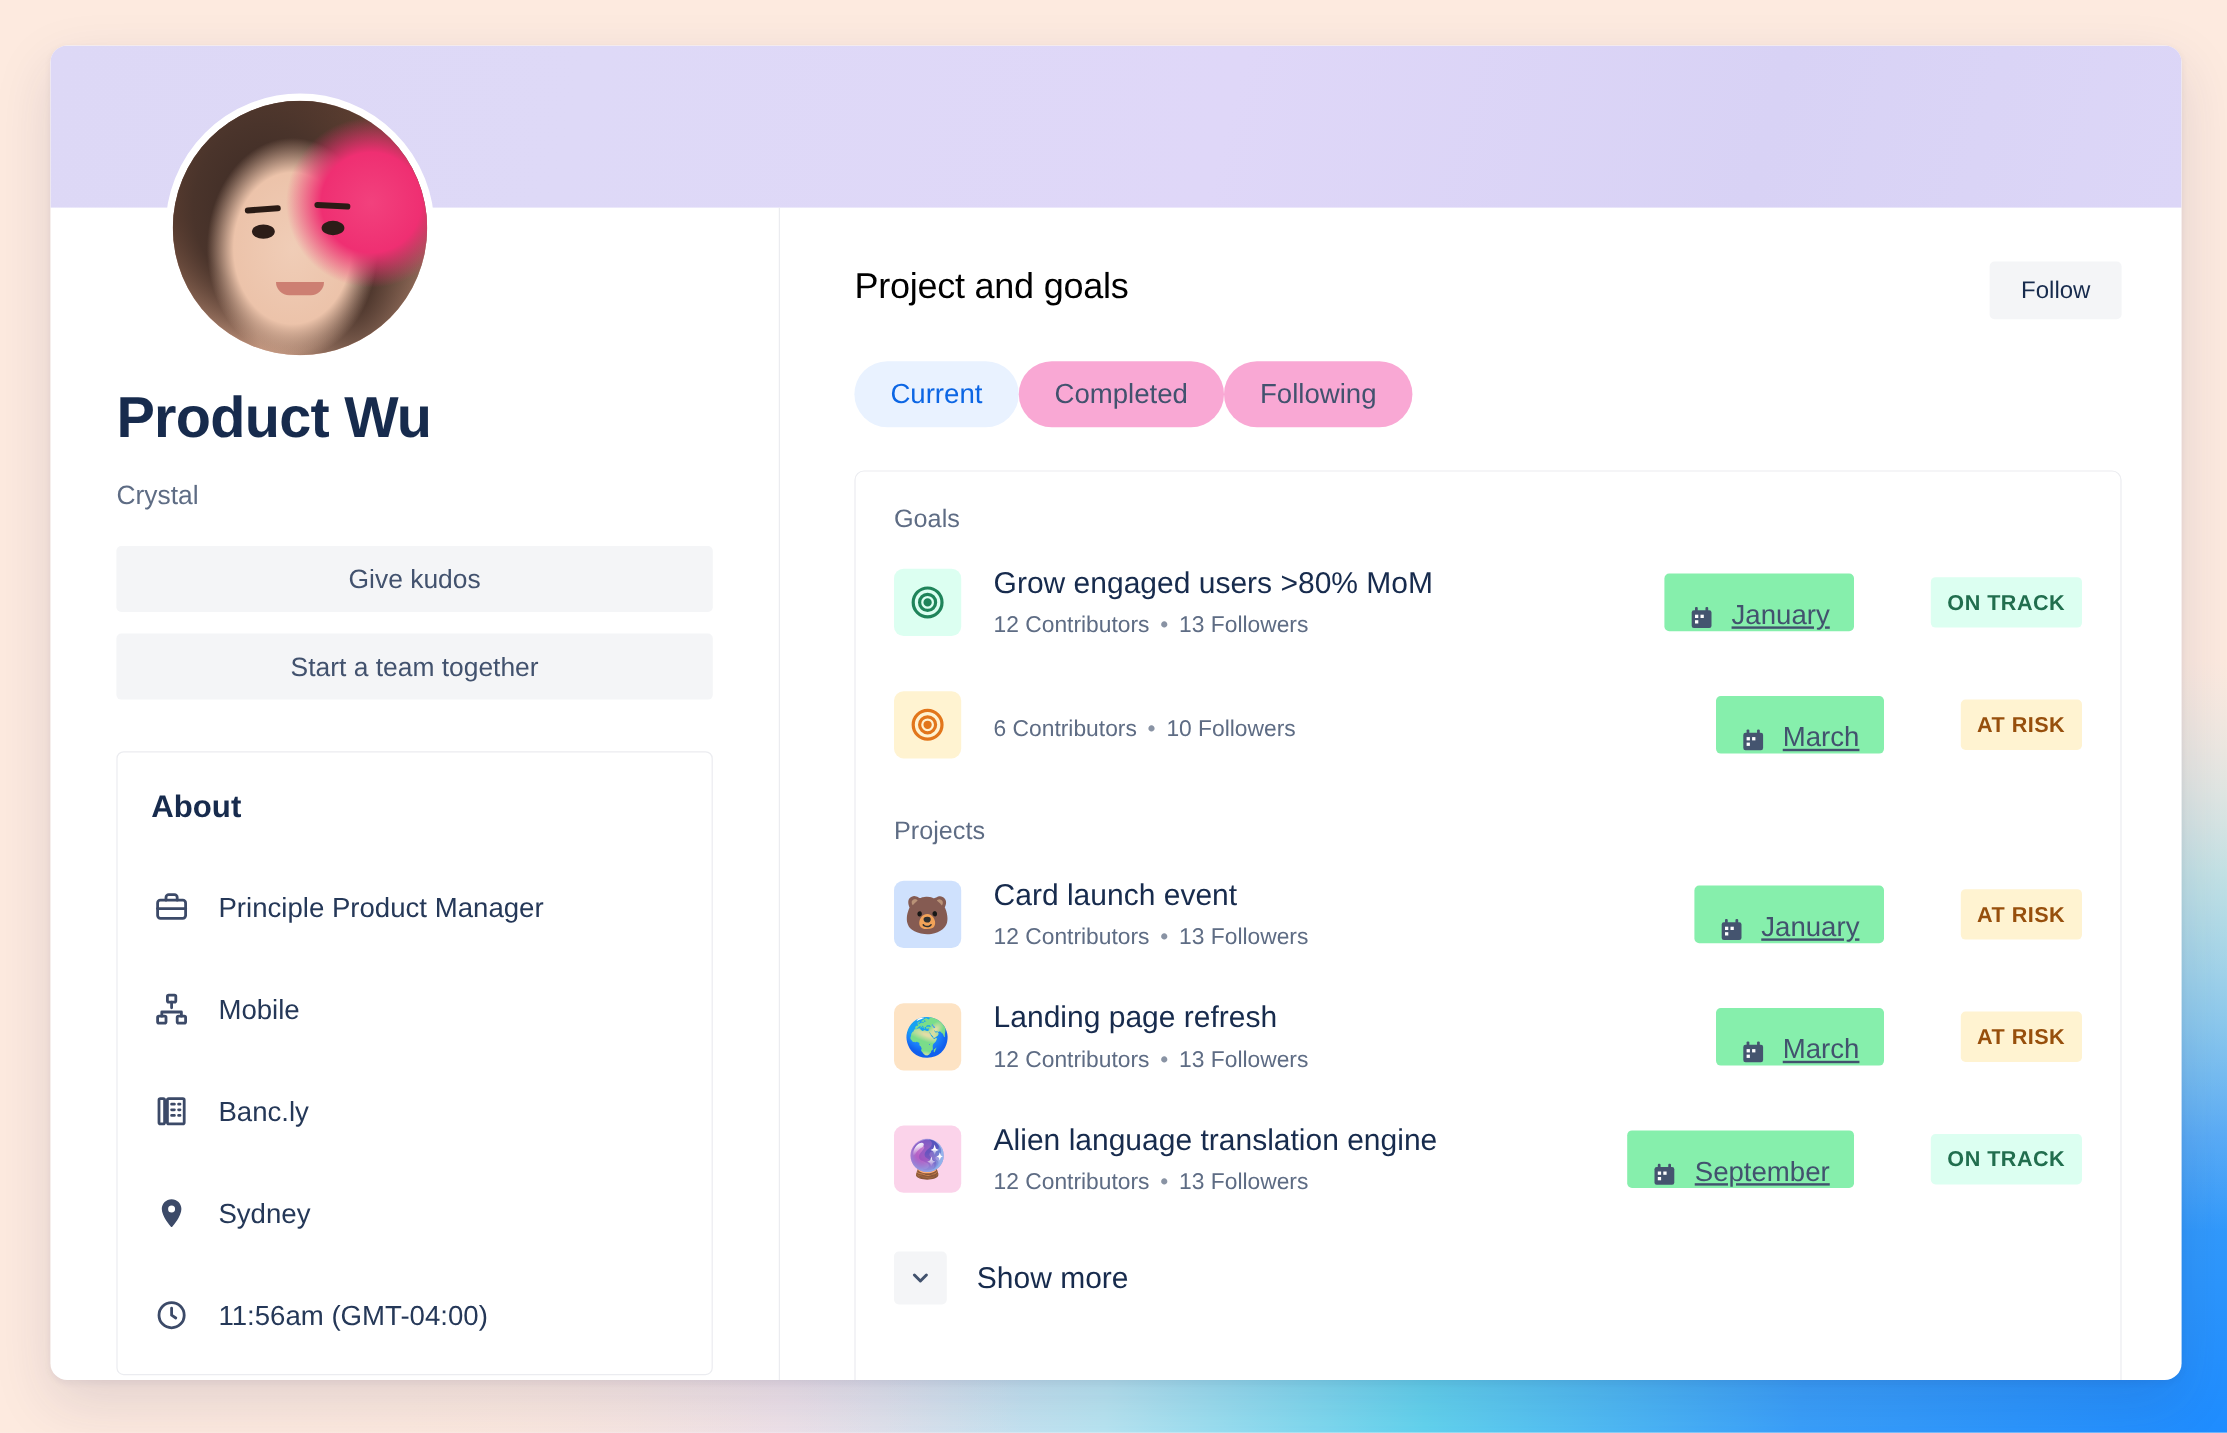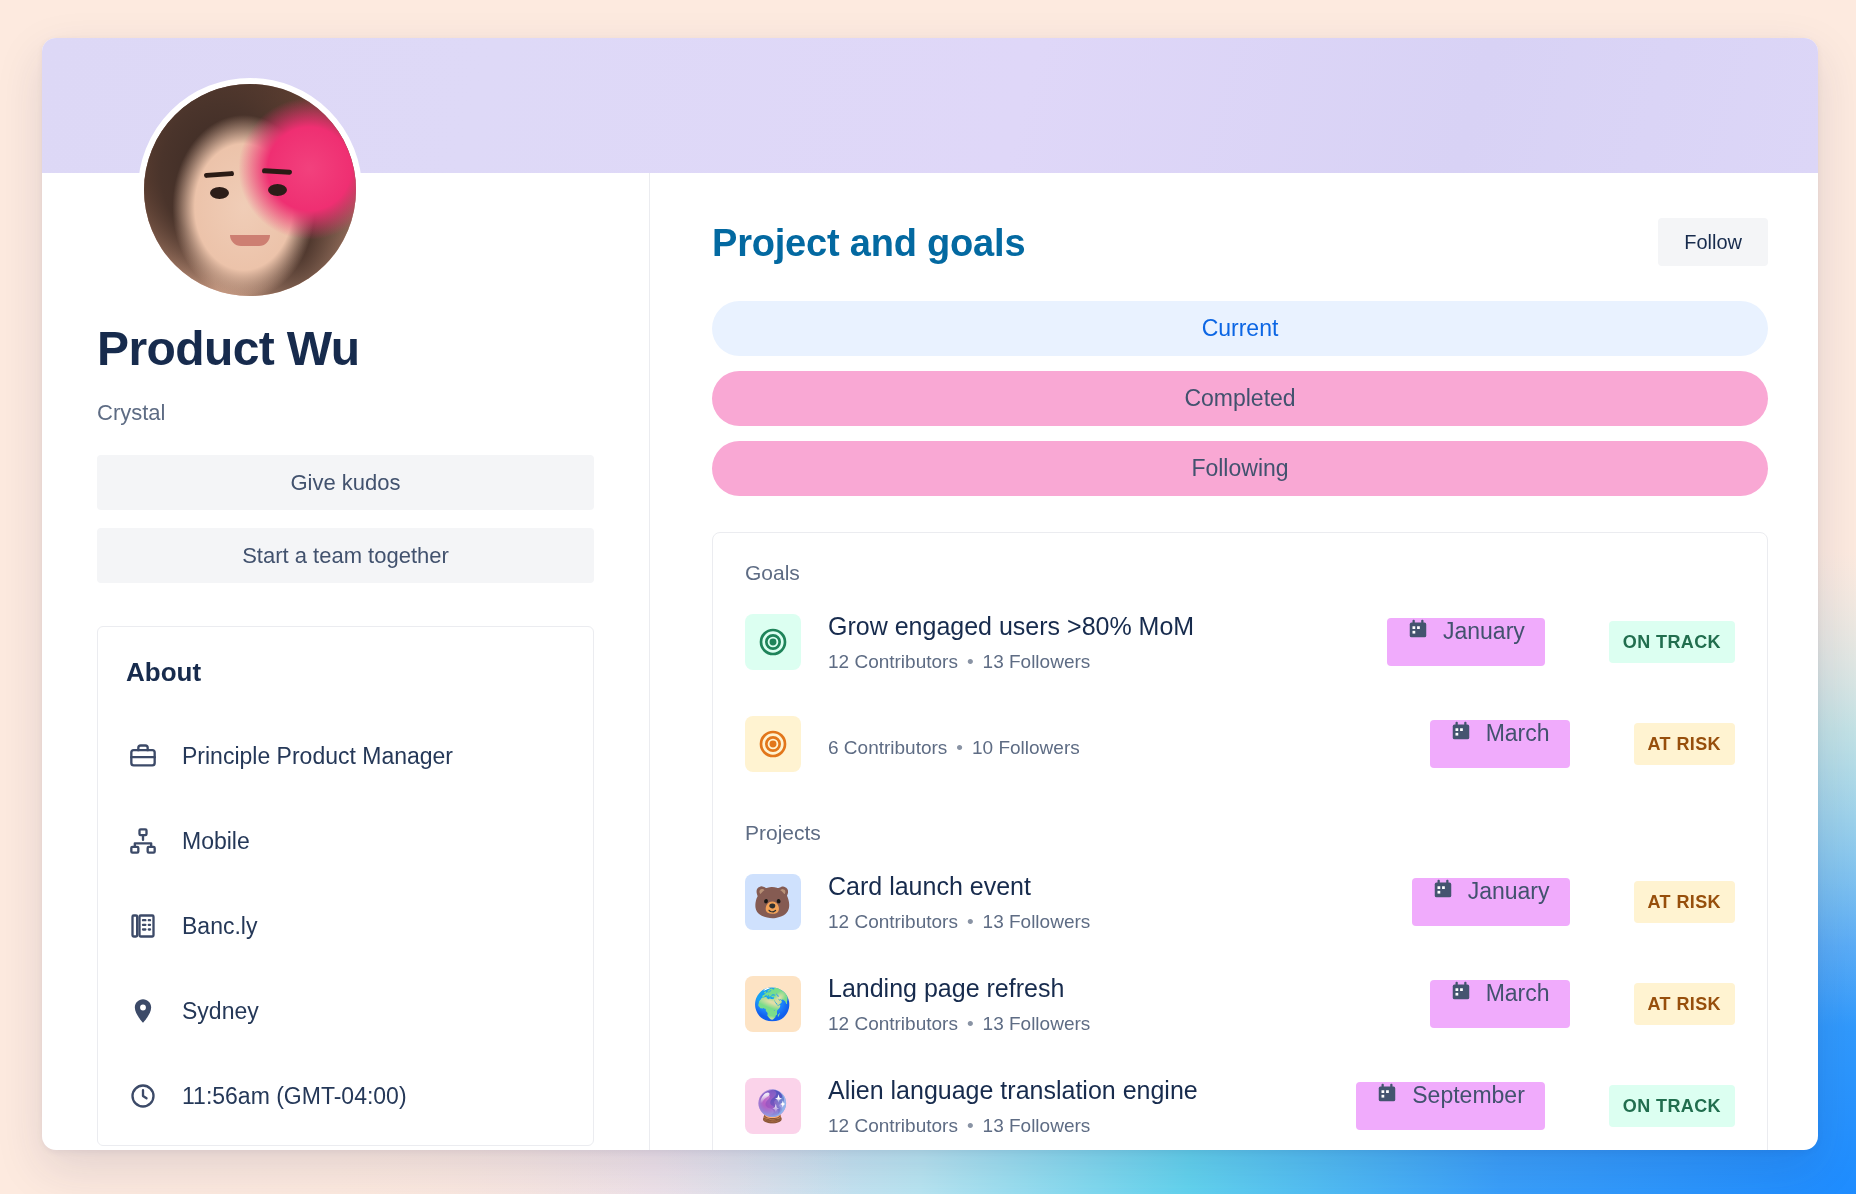--- a/index.html
+++ b/index.html
@@ -190,43 +190,41 @@
     flex: 1;
     padding: 45px 50px 0 62px;
     min-width: 0;
   }
   .right-head {
     display: flex;
     align-items: flex-start;
     justify-content: space-between;
   }
   .section-title {
-    font-size: 38px;
-    font-weight: 700;
-    color: #0369a1;
+    font-size: 30px;
+    font-weight: 400;
+    color: #000000;
     letter-spacing: -0.2px;
     padding-top: 4px;
   }
   .follow-btn {
     background: #f4f5f7;
     border: none;
     border-radius: 4px;
     height: 48px;
     padding: 0 26px;
     font-size: 20px;
     color: #172b4d;
     font-family: inherit;
     cursor: pointer;
   }
 
   .tabs {
     display: flex;
-    gap: 15px;
     margin-top: 35px;
-    flex-direction: column;
   }
   .tab {
     height: 55px;
     padding: 0 30px;
     border: none;
     border-radius: 28px;
     background: #f9a8d4;
     color: #42526e;
     font-size: 23px;
     font-family: inherit;
@@ -284,28 +282,29 @@
   }
   .row-meta .dot { margin: 0 9px; color: #8993a4; }
   .row-right {
     display: flex;
     align-items: center;
     gap: 16px;
     flex: 0 0 auto;
   }
   .date-chip {
     display: flex;
-    align-items: flex-start;
+    align-items: flex-end;
     gap: 14px;
-    background: #f0abfc;
+    background: #86efac;
     border-radius: 4px;
     height: 48px;
     padding: 0 20px;
     font-size: 23px;
     color: #42526e;
+    text-decoration: underline;
   }
   .date-chip .cal { display: flex; color: #44546f; }
   .status {
     border-radius: 4px;
     height: 42px;
     line-height: 42px;
     padding: 0 14px;
     font-size: 18px;
     font-weight: 700;
     letter-spacing: 0.4px;

